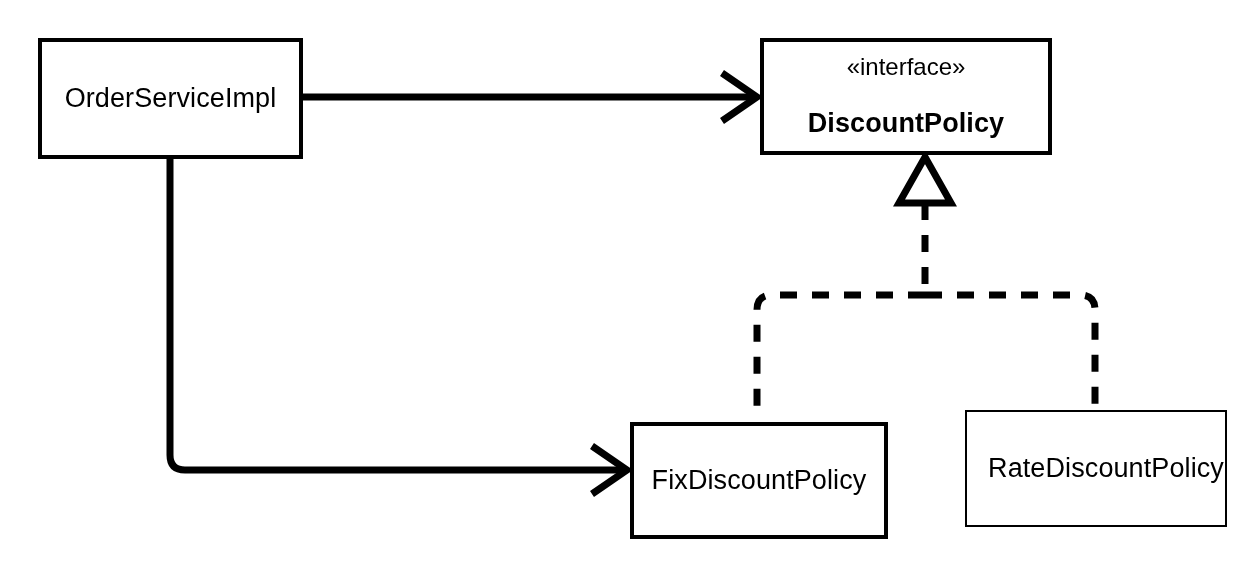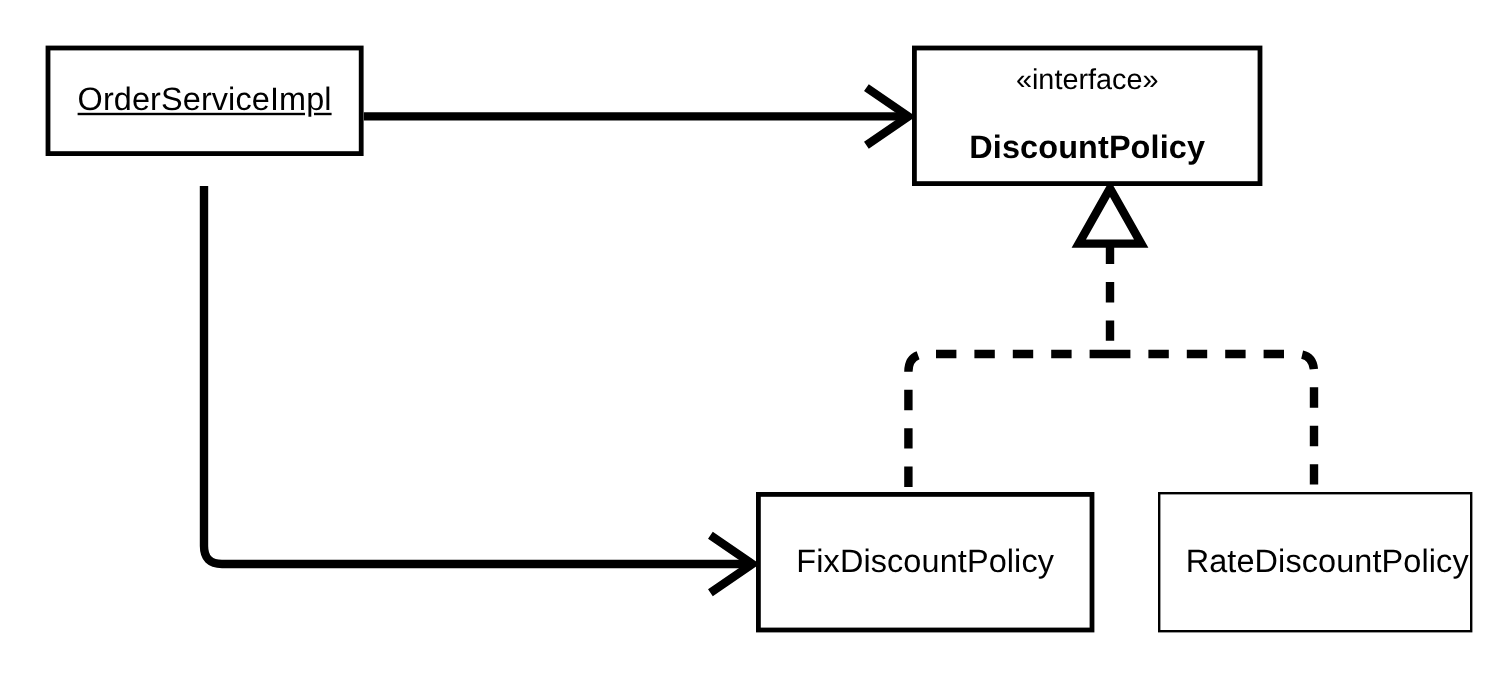--- a/index.html
+++ b/index.html
@@ -52,23 +52,23 @@
     font-weight: normal;
     white-space: nowrap;
     margin-bottom: 2px;
   }
   .node-title.bold {
     font-weight: bold;
     font-size: 27px;
     margin-top: 24px;
   }
   
-  #node-order-service-impl { left: 38px; top: 38px; width: 265px; height: 92px; text-decoration: underline; }
+  #node-order-service-impl { left: 38px; top: 38px; width: 265px; height: 121px; }
   #node-discount-policy    { left: 760px; top: 38px; width: 292px; height: 117px; }
-  #node-fix-discount-policy  { left: 630px; top: 410px; width: 282px; height: 117px; }
+  #node-fix-discount-policy  { left: 630px; top: 422px; width: 258px; height: 117px; }
   #node-rate-discount-policy { left: 965px; top: 410px; width: 262px; height: 117px; padding-left: 20px; }
 </style>
 </head>
 <body>
 
 <div id="canvas">
 
   <svg id="wires" viewBox="0 0 1258 564" xmlns="http://www.w3.org/2000/svg">
 
     <g>

